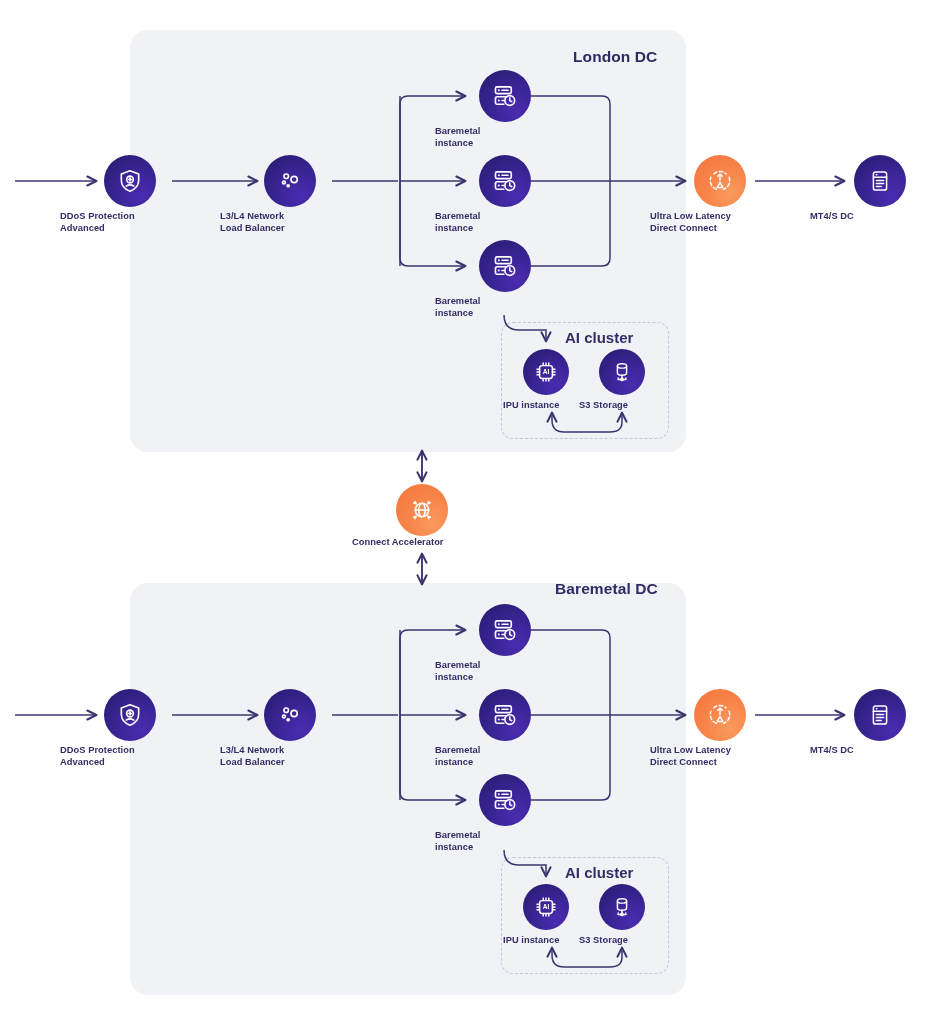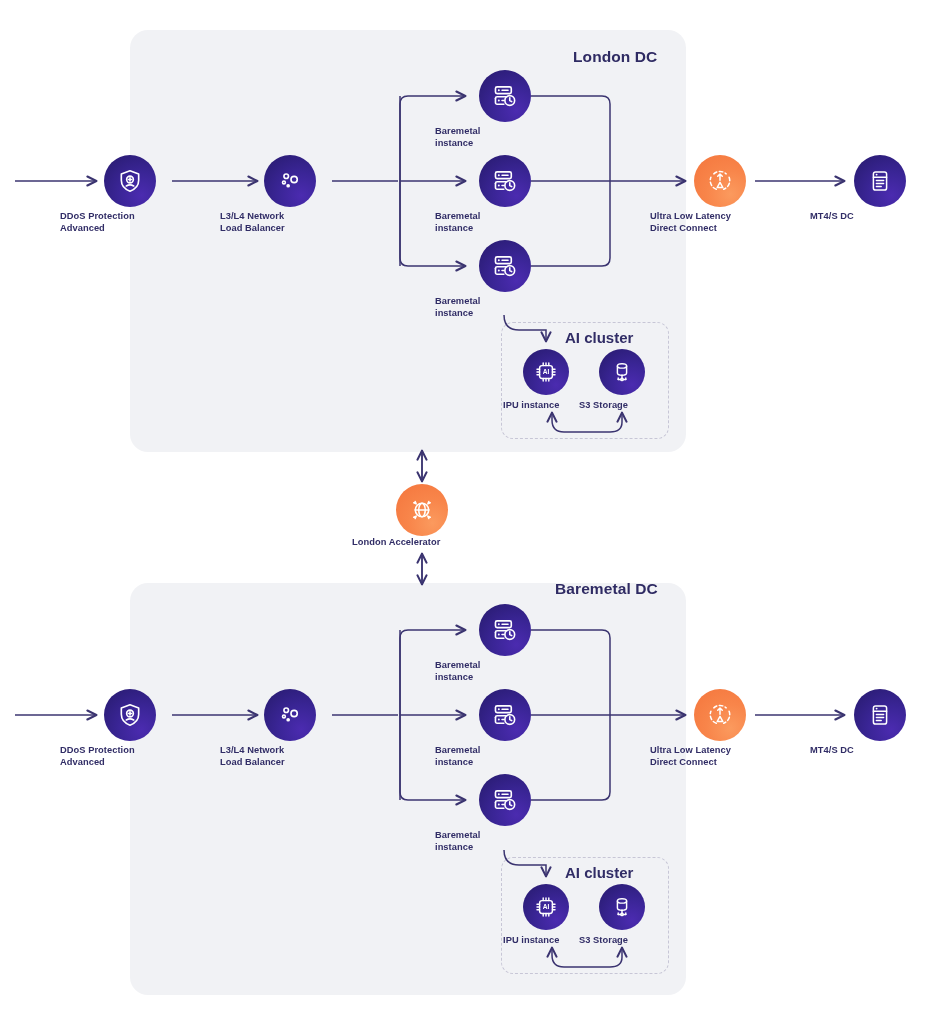--- a/index.html
+++ b/index.html
@@ -298,21 +298,21 @@
         <circle cx="12" cy="12" r="6.2"></circle>
         <path d="M5.8 12 H18.2"></path>
         <ellipse cx="12" cy="12" rx="3" ry="6.2"></ellipse>
         <path d="M6.6 6.3 L4.4 5.4 M6.6 6.3 L5.7 4.1"></path>
         <path d="M17.4 17.7 L19.6 18.6 M17.4 17.7 L18.3 19.9"></path>
         <path d="M17.4 6.3 L19.6 5.4 M17.4 6.3 L18.3 4.1"></path>
         <path d="M6.6 17.7 L4.4 18.6 M6.6 17.7 L5.7 19.9"></path>
       </svg>
     </span>
   </div>
-  <div class="node-label" style="left:352px; top:537px; width:140px;">London Accelerator</div>
+  <div class="node-label" style="left:352px; top:537px; width:140px;">Connect Accelerator</div>
 
   <div class="node purple" style="left:104px; top:689px;">
     <span>
       <svg width="26" height="26" viewBox="0 0 24 24" fill="none" stroke="#ffffff" stroke-width="1.5" stroke-linecap="round" stroke-linejoin="round">
         <path d="M12 2.6 L20 5.6 V11.4 C20 16.2 16.6 19.8 12 21.4 C7.4 19.8 4 16.2 4 11.4 V5.6 Z"></path>
         <circle cx="12" cy="10.6" r="3.1"></circle>
         <path d="M12 9.1 V12.1 M10.5 10.6 H13.5"></path>
         <path d="M8.6 16.6 Q12 14.6 15.4 16.6"></path>
       </svg>
     </span>

